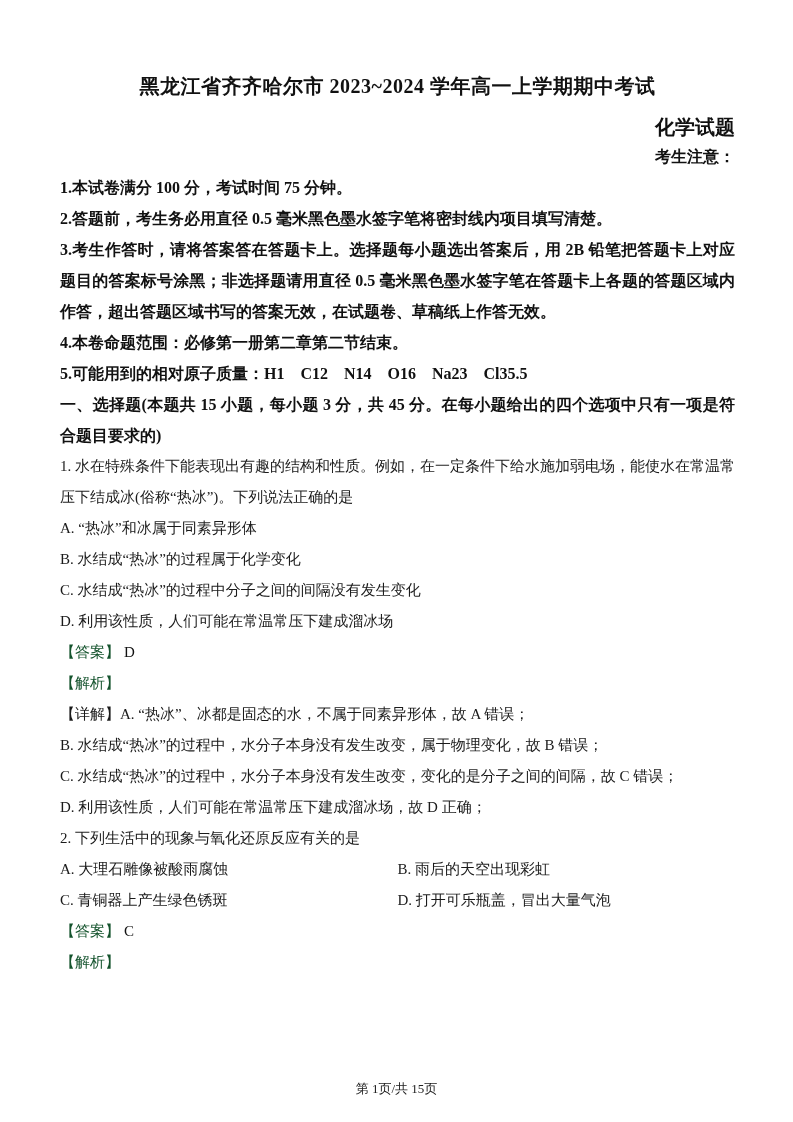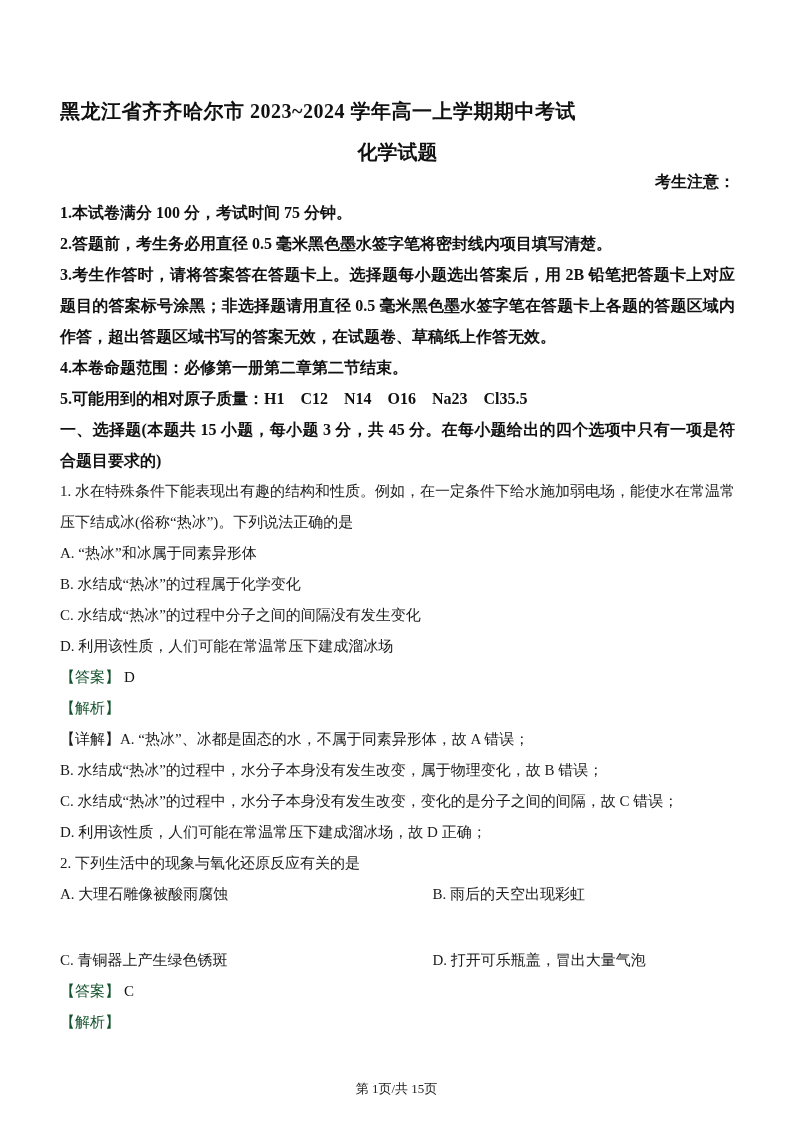--- a/index.html
+++ b/index.html
@@ -10,37 +10,37 @@
     color: #111111;
     position: relative;
   }
   .page {
     width: 793px; height: 1122px;
     padding: 72px 58px 0 60px;
     position: relative;
     overflow: hidden;
   }
   .title {
-    font-size: 20px; font-weight: 700; 
-    line-height: 28px; letter-spacing: 0.5px; margin-top: 25px;
+    font-size: 20px; font-weight: 700; text-align: center;
+    line-height: 28px; letter-spacing: 0.5px;
   }
   .subtitle {
-    font-size: 20px; font-weight: 700; text-align: center;
+    font-size: 20px; font-weight: 700; text-align: right;
     line-height: 28px; margin-top: 13px;
   }
   .body-line { font-size: 16px; line-height: 31px; text-align: right; }
   .bold { font-weight: 700; }
   .just { text-align: justify; }
   .qtext { font-size: 15px; line-height: 31px; color: #1a1a1a; }
   .accent { color: #14532d; }
   .answer-line .val { margin-left: 4px; color: #111111; }
   .opt-grid {
     display: grid;
     grid-template-columns: 50% 50%;
-    font-size: 15px; line-height: 31px; color: #1a1a1a; gap: 35px;
+    font-size: 15px; line-height: 31px; color: #1a1a1a;
   }
   .footer {
     position: absolute;
     left: 0; right: 0;
     top: 1080px;
     text-align: center;
     font-size: 13px;
     color: #222222;
     line-height: 18px;
   }

